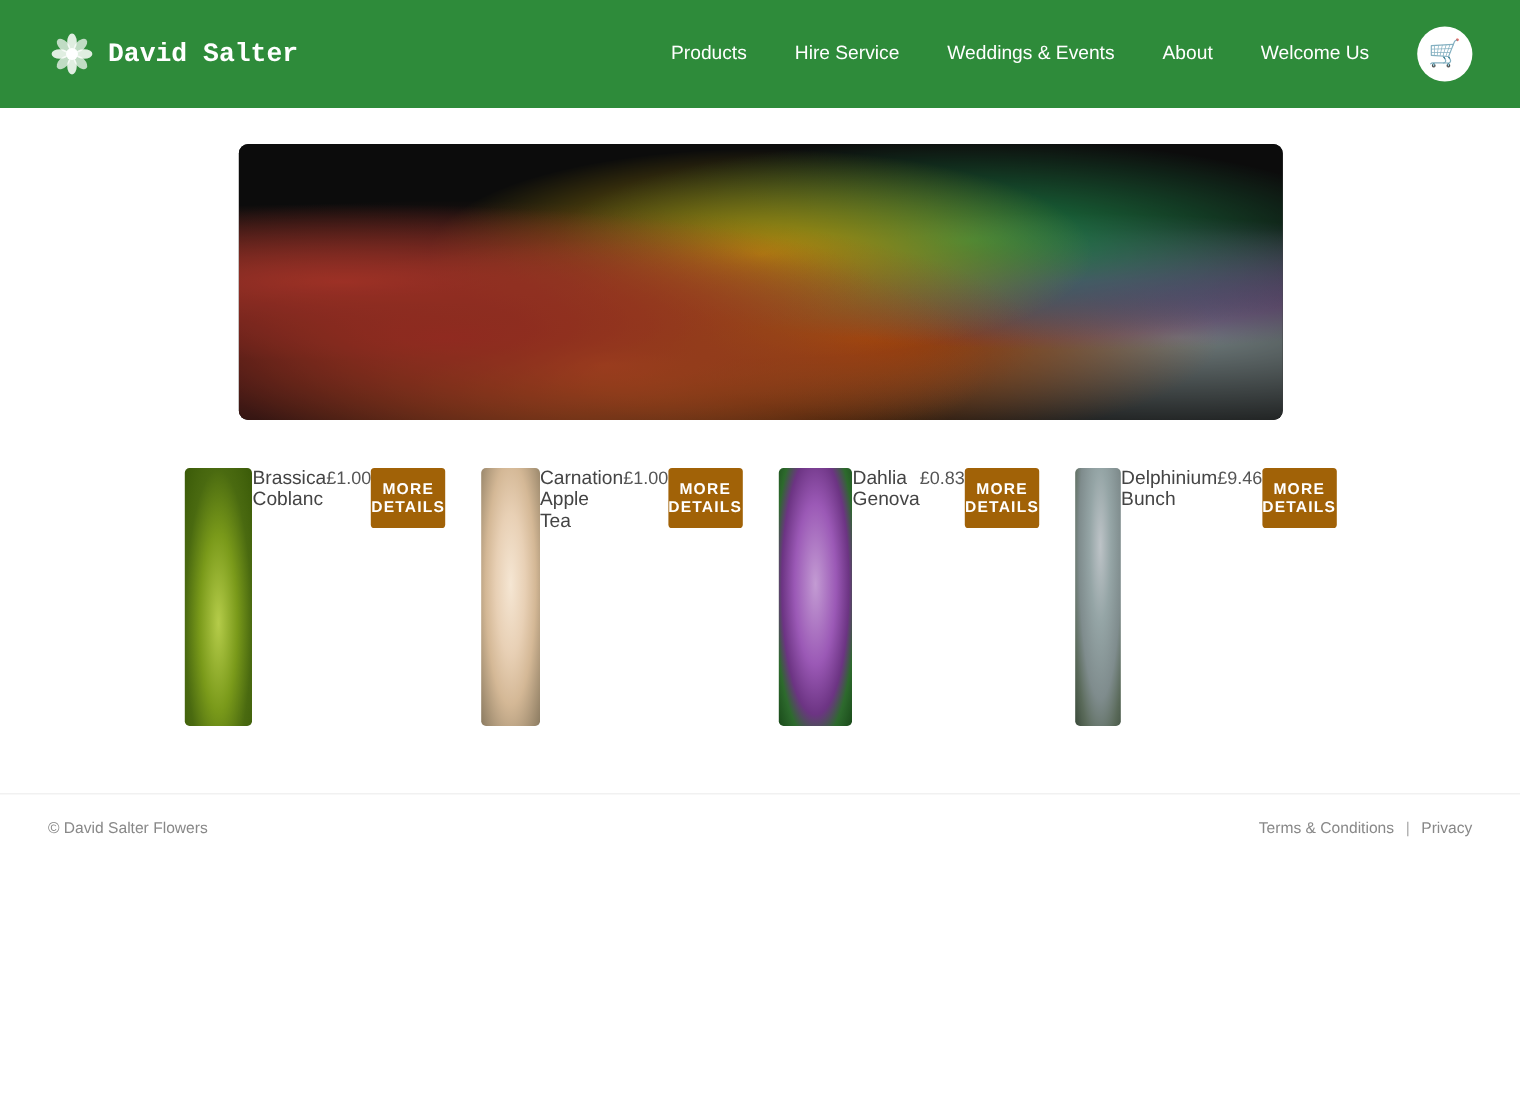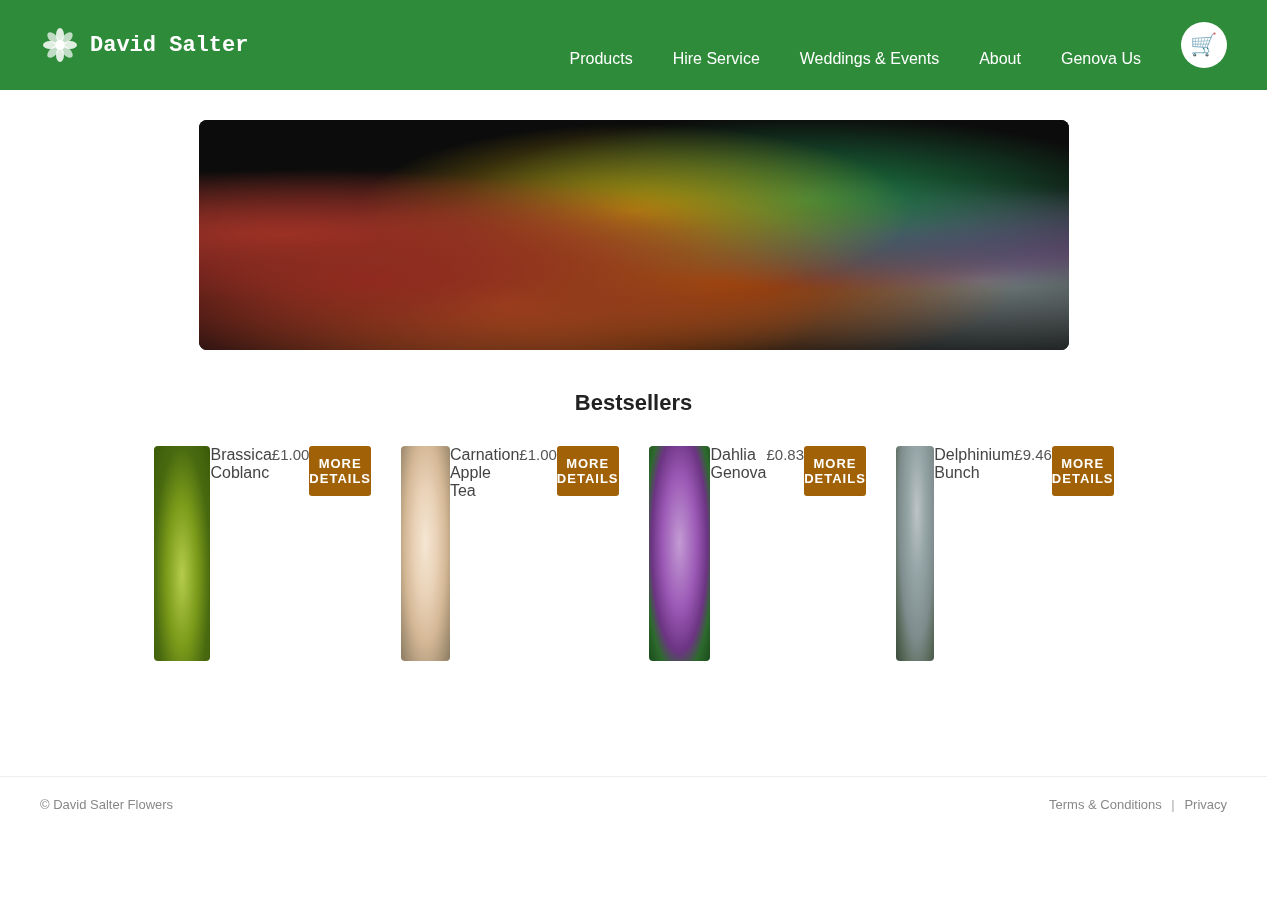--- a/index.html
+++ b/index.html
@@ -23,21 +23,21 @@
       font-weight: bold;
       text-decoration: none;
       font-family: Liberation Mono, monospace;
     }
     .logo-icon {
       width: 40px;
       height: 40px;
     }
     nav {
       display: flex;
-      align-items: flex-end;
+      align-items: center;
       gap: 40px;
     }
     nav a {
       color: #fff;
       text-decoration: none;
       font-size: 16px;
       font-weight: 500;
     }
     .cart-btn {
       background: #fff;
@@ -156,21 +156,21 @@
       font-size: 13px;
       font-weight: bold;
       letter-spacing: 1px;
       border-radius: 3px;
       cursor: pointer;
       text-transform: uppercase;
     }
 
     
     footer {
-      margin-top: 103px;
+      margin-top: 44px;
       padding: 20px 40px;
       display: flex;
       justify-content: space-between;
       border-top: 1px solid #eee;
       font-size: 13px;
       color: #888;
     }
     .footer-links a {
       color: #888;
       text-decoration: none;
@@ -193,34 +193,33 @@
       <ellipse cx="13" cy="27" rx="4" ry="7" fill="#fff" opacity="0.7" transform="rotate(45 13 27)"></ellipse>
       <ellipse cx="27" cy="27" rx="4" ry="7" fill="#fff" opacity="0.7" transform="rotate(-45 27 27)"></ellipse>
     </svg>
     <span>David Salter</span>
   </a>
   <nav>
     <a href="#">Products</a>
     <a href="#">Hire Service</a>
     <a href="#">Weddings &amp; Events</a>
     <a href="#">About</a>
-    <a href="#">Genova Us</a>
+    <a href="#">Welcome Us</a>
     <button class="cart-btn">
       <span>🛒</span>
     </button>
   </nav>
 </header>
 
 <div class="hero">
   <div class="hero-gradient"></div>
   <div class="hero-overlay"></div>
 </div>
 
 <section class="bestsellers">
-  <h2 class="bestsellers-title">Bestsellers</h2>
   <div class="products-grid">
 
     <div class="product-card">
       <div class="product-image-wrap flower-brassica"></div>
       <div class="product-name">Brassica Coblanc</div>
       <div class="product-price">£1.00</div>
       <button class="more-details-btn">MORE DETAILS</button>
     </div>
 
     <div class="product-card">

